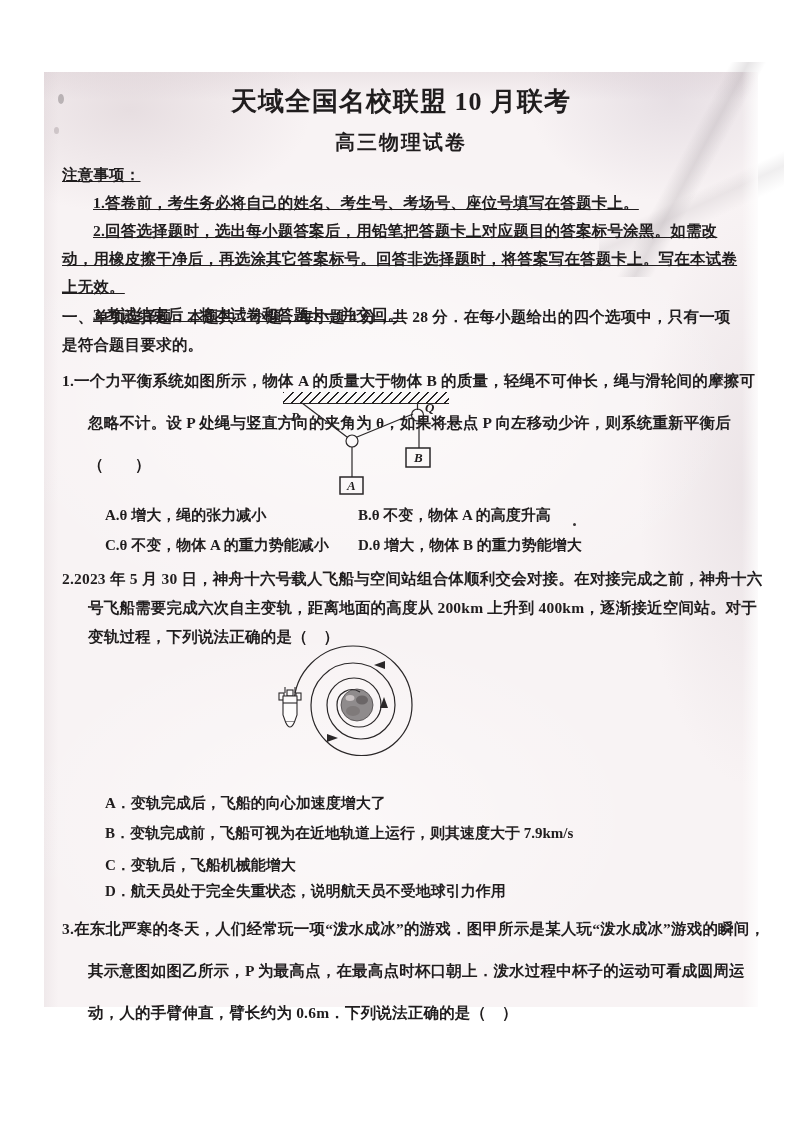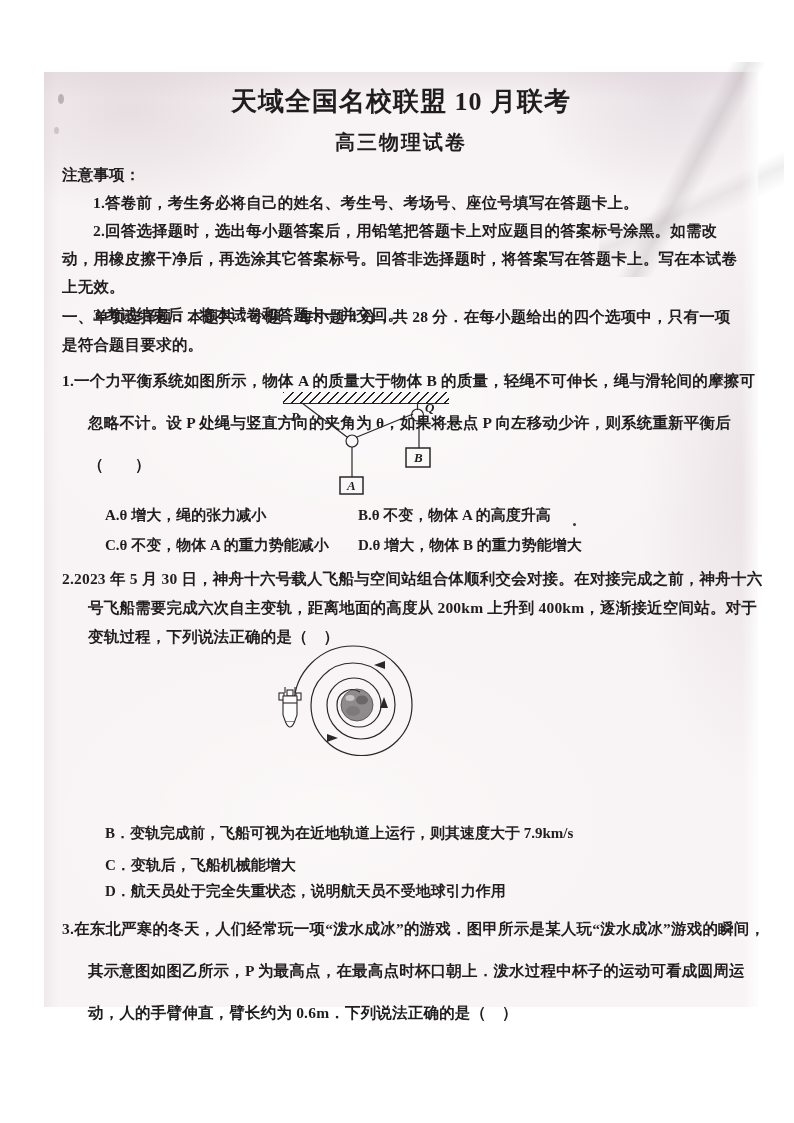--- a/index.html
+++ b/index.html
@@ -61,21 +61,21 @@
 
 <div class="paper">
   <div class="crease-tr"></div>
   <div class="crease-right"></div>
   <div class="smudge" style="left:14px;top:22px;width:6px;height:10px;background:rgba(90,82,86,0.35);"></div>
   <div class="smudge" style="left:10px;top:55px;width:5px;height:7px;background:rgba(110,100,104,0.25);"></div>
 
   <div class="abs center title-main" style="top:12px;">天域全国名校联盟 10 月联考</div>
   <div class="abs center title-sub" style="top:57px;">高三物理试卷</div>
 
-  <div class="abs body-text" style="left:18px;top:89px;width:678px;">
+  <div class="abs body-text" style="left:18px;top:89px;width:678px;text-decoration:underline;">
     <div class="bold">注意事项：</div>
     <div class="notice-item">1.答卷前，考生务必将自己的姓名、考生号、考场号、座位号填写在答题卡上。</div>
     <div class="notice-item">2.回答选择题时，选出每小题答案后，用铅笔把答题卡上对应题目的答案标号涂黑。如需改动，用橡皮擦干净后，再选涂其它答案标号。回答非选择题时，将答案写在答题卡上。写在本试卷上无效。</div>
     <div class="notice-item">3.考试结束后，将本试卷和答题卡一并交回。</div>
   </div>
 
   <div class="abs body-text bold" style="left:18px;top:231px;width:680px;">一、单项选择题：本题共 7 小题，每小题 4 分，共 28 分．在每小题给出的四个选项中，只有一项是符合题目要求的。</div>
 
   <div class="abs q-text" style="left:18px;top:288px;width:678px;">1.一个力平衡系统如图所示，物体 A 的质量大于物体 B 的质量，轻绳不可伸长，绳与滑轮间的摩擦可忽略不计。设 P 处绳与竖直方向的夹角为 θ，如果将悬点 P 向左移动少许，则系统重新平衡后（　　）</div>
 
@@ -124,18 +124,19 @@
         <rect x="-11" y="-17" width="5" height="7"></rect>
         <rect x="6" y="-17" width="5" height="7"></rect>
         <rect x="-3" y="-20" width="6" height="6"></rect>
         <path d="M -7 -14 h 14 v 19 l -2.5 7 h -9 l -2.5 -7 z"></path>
         <path d="M -4.5 12 Q 0 22 4.5 12"></path>
         <line x1="-7" y1="-7" x2="7" y2="-7"></line>
       </g>
     </g>
   </svg>
 
+  <div class="abs opt" style="left:61px;top:722px;">A．变轨完成后，飞船的向心加速度增大了</div>
   <div class="abs opt" style="left:61px;top:752px;">B．变轨完成前，飞船可视为在近地轨道上运行，则其速度大于 7.9km/s</div>
   <div class="abs opt" style="left:61px;top:784px;">C．变轨后，飞船机械能增大</div>
   <div class="abs opt" style="left:61px;top:810px;">D．航天员处于完全失重状态，说明航天员不受地球引力作用</div>
 
   <div class="abs q-text" style="left:18px;top:836px;width:678px;">3.在东北严寒的冬天，人们经常玩一项“泼水成冰”的游戏．图甲所示是某人玩“泼水成冰”游戏的瞬间，其示意图如图乙所示，P 为最高点，在最高点时杯口朝上．泼水过程中杯子的运动可看成圆周运动，人的手臂伸直，臂长约为 0.6m．下列说法正确的是（　）</div>
 </div>
 
 </body></html>

